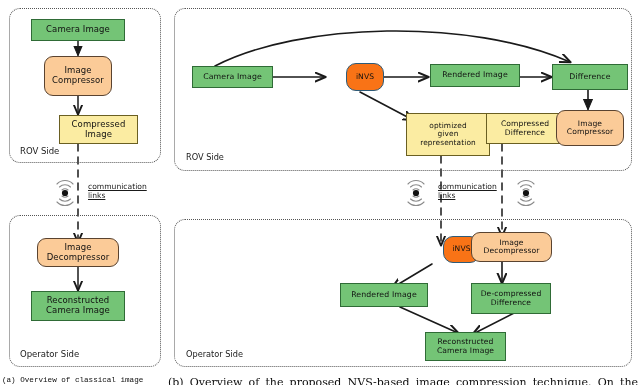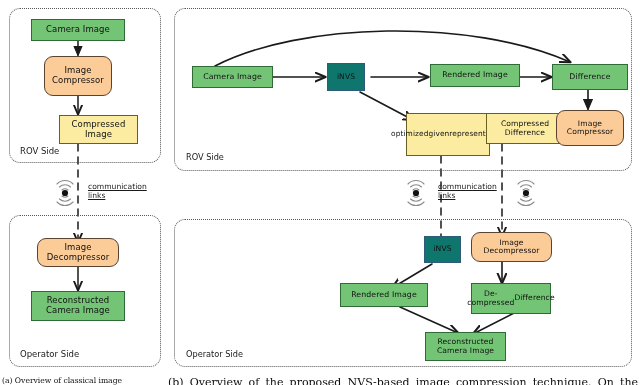--- a/index.html
+++ b/index.html
@@ -36,21 +36,21 @@
     color: #111111;
     line-height: 1.12;
     letter-spacing: 0.1px;
     z-index: 5;
     padding: 1px 6px;
     font-family: "DejaVu Sans", sans-serif;
   }
   .green { background: #74c476; border-color: #2f6b36; }
   .orange { background: #fbcb98; border-color: #5a4330; border-radius: 9px; }
   .yellow { background: #fbeca2; border-color: #6a5f22; margin-left: 21px; }
-  .blue { background: #0f766e; border-color: #2d5b79; border-radius: 0; }
+  .blue { background: #f97316; border-color: #2d5b79; border-radius: 10px; margin-left: 19px; }
 
   .grp {
     position: absolute;
     box-sizing: border-box;
     border: 1.3px dotted #555555;
     border-radius: 11px;
     z-index: 1;
   }
   .grplabel {
     position: absolute;
@@ -214,21 +214,21 @@
   </div>
 
   <div class="node green" style="left:430px; top:64px; width:90px; height:23px; font-size:7.8px;">
     <span>Rendered Image</span>
   </div>
 
   <div class="node green" style="left:552px; top:64px; width:76px; height:26px; font-size:7.8px;">
     <span>Difference</span>
   </div>
 
-  <div class="node yellow" style="left:385px; top:113px; width:84px; height:43px; font-size:7.4px; flex-direction:row;">
+  <div class="node yellow" style="left:385px; top:113px; width:84px; height:43px; font-size:7.4px; flex-direction:column;">
     <span>optimized</span>
     <span>given</span>
     <span>representation</span>
   </div>
 
   <div class="node yellow" style="left:465px; top:113px; width:78px; height:31px; font-size:7.6px; flex-direction:column;">
     <span>Compressed</span>
     <span>Difference</span>
   </div>
 
@@ -250,28 +250,28 @@
 
   <div class="node orange" style="left:471px; top:232px; width:81px; height:30px; font-size:7.6px; flex-direction:column;">
     <span>Image</span>
     <span>Decompressor</span>
   </div>
 
   <div class="node green" style="left:340px; top:283px; width:88px; height:24px; font-size:7.8px;">
     <span>Rendered Image</span>
   </div>
 
-  <div class="node green" style="left:471px; top:283px; width:80px; height:31px; font-size:7.6px; flex-direction:row;">
+  <div class="node green" style="left:471px; top:283px; width:80px; height:31px; font-size:7.6px; flex-direction:column;">
     <span>De-compressed</span>
     <span>Difference</span>
   </div>
 
   <div class="node green" style="left:425px; top:332px; width:81px; height:29px; font-size:7.6px; flex-direction:column;">
     <span>Reconstructed</span>
     <span>Camera Image</span>
   </div>
 
   <div class="grplabel" style="left:186px; top:349px; font-size:8.2px;">Operator Side</div>
 
-  <div class="caption" style="left:2px; top:376px; width:158px; font-size:7.6px;">(a) Overview of classical image</div>
+  <div class="caption" style="left:2px; top:376px; width:158px; font-size:7.6px;font-family:Liberation Mono, monospace;">(a) Overview of classical image</div>
   <div class="caption" style="left:168px; top:376px; width:470px; font-size:11px;">(b) Overview of the proposed NVS-based image compression technique. On the ROV side, given a</div>
 
 </div>
 
 </body></html>

